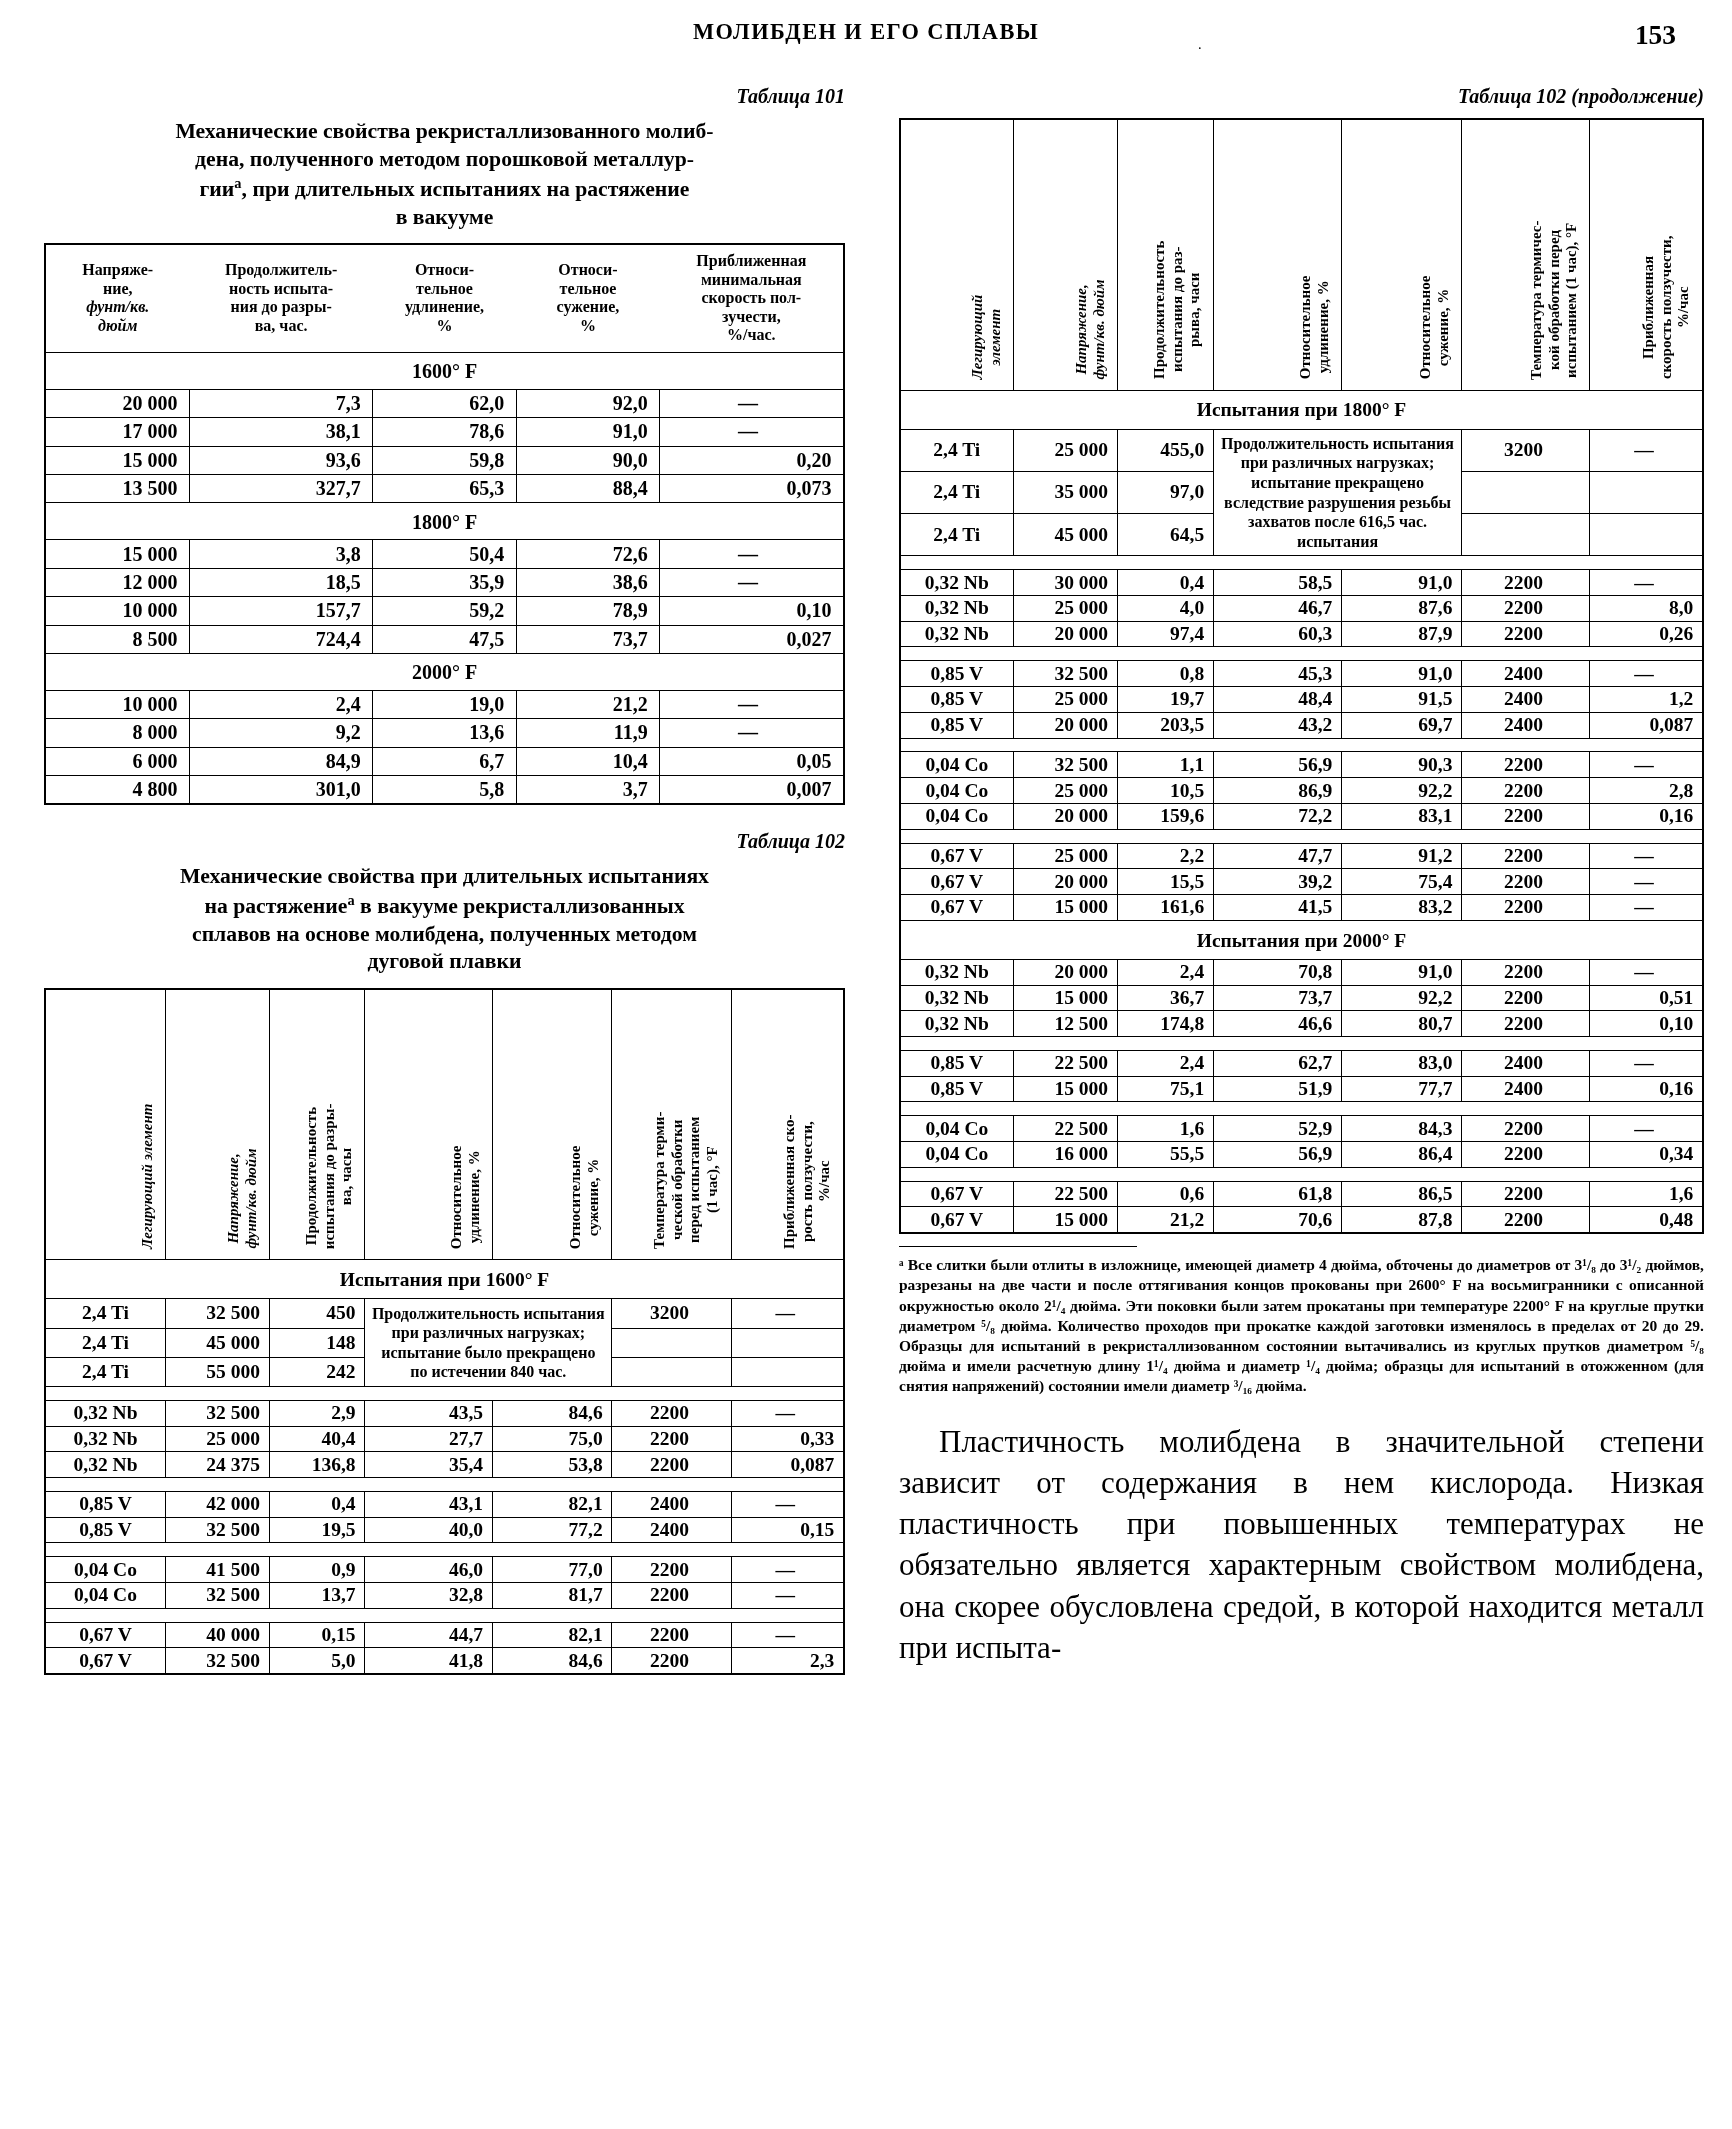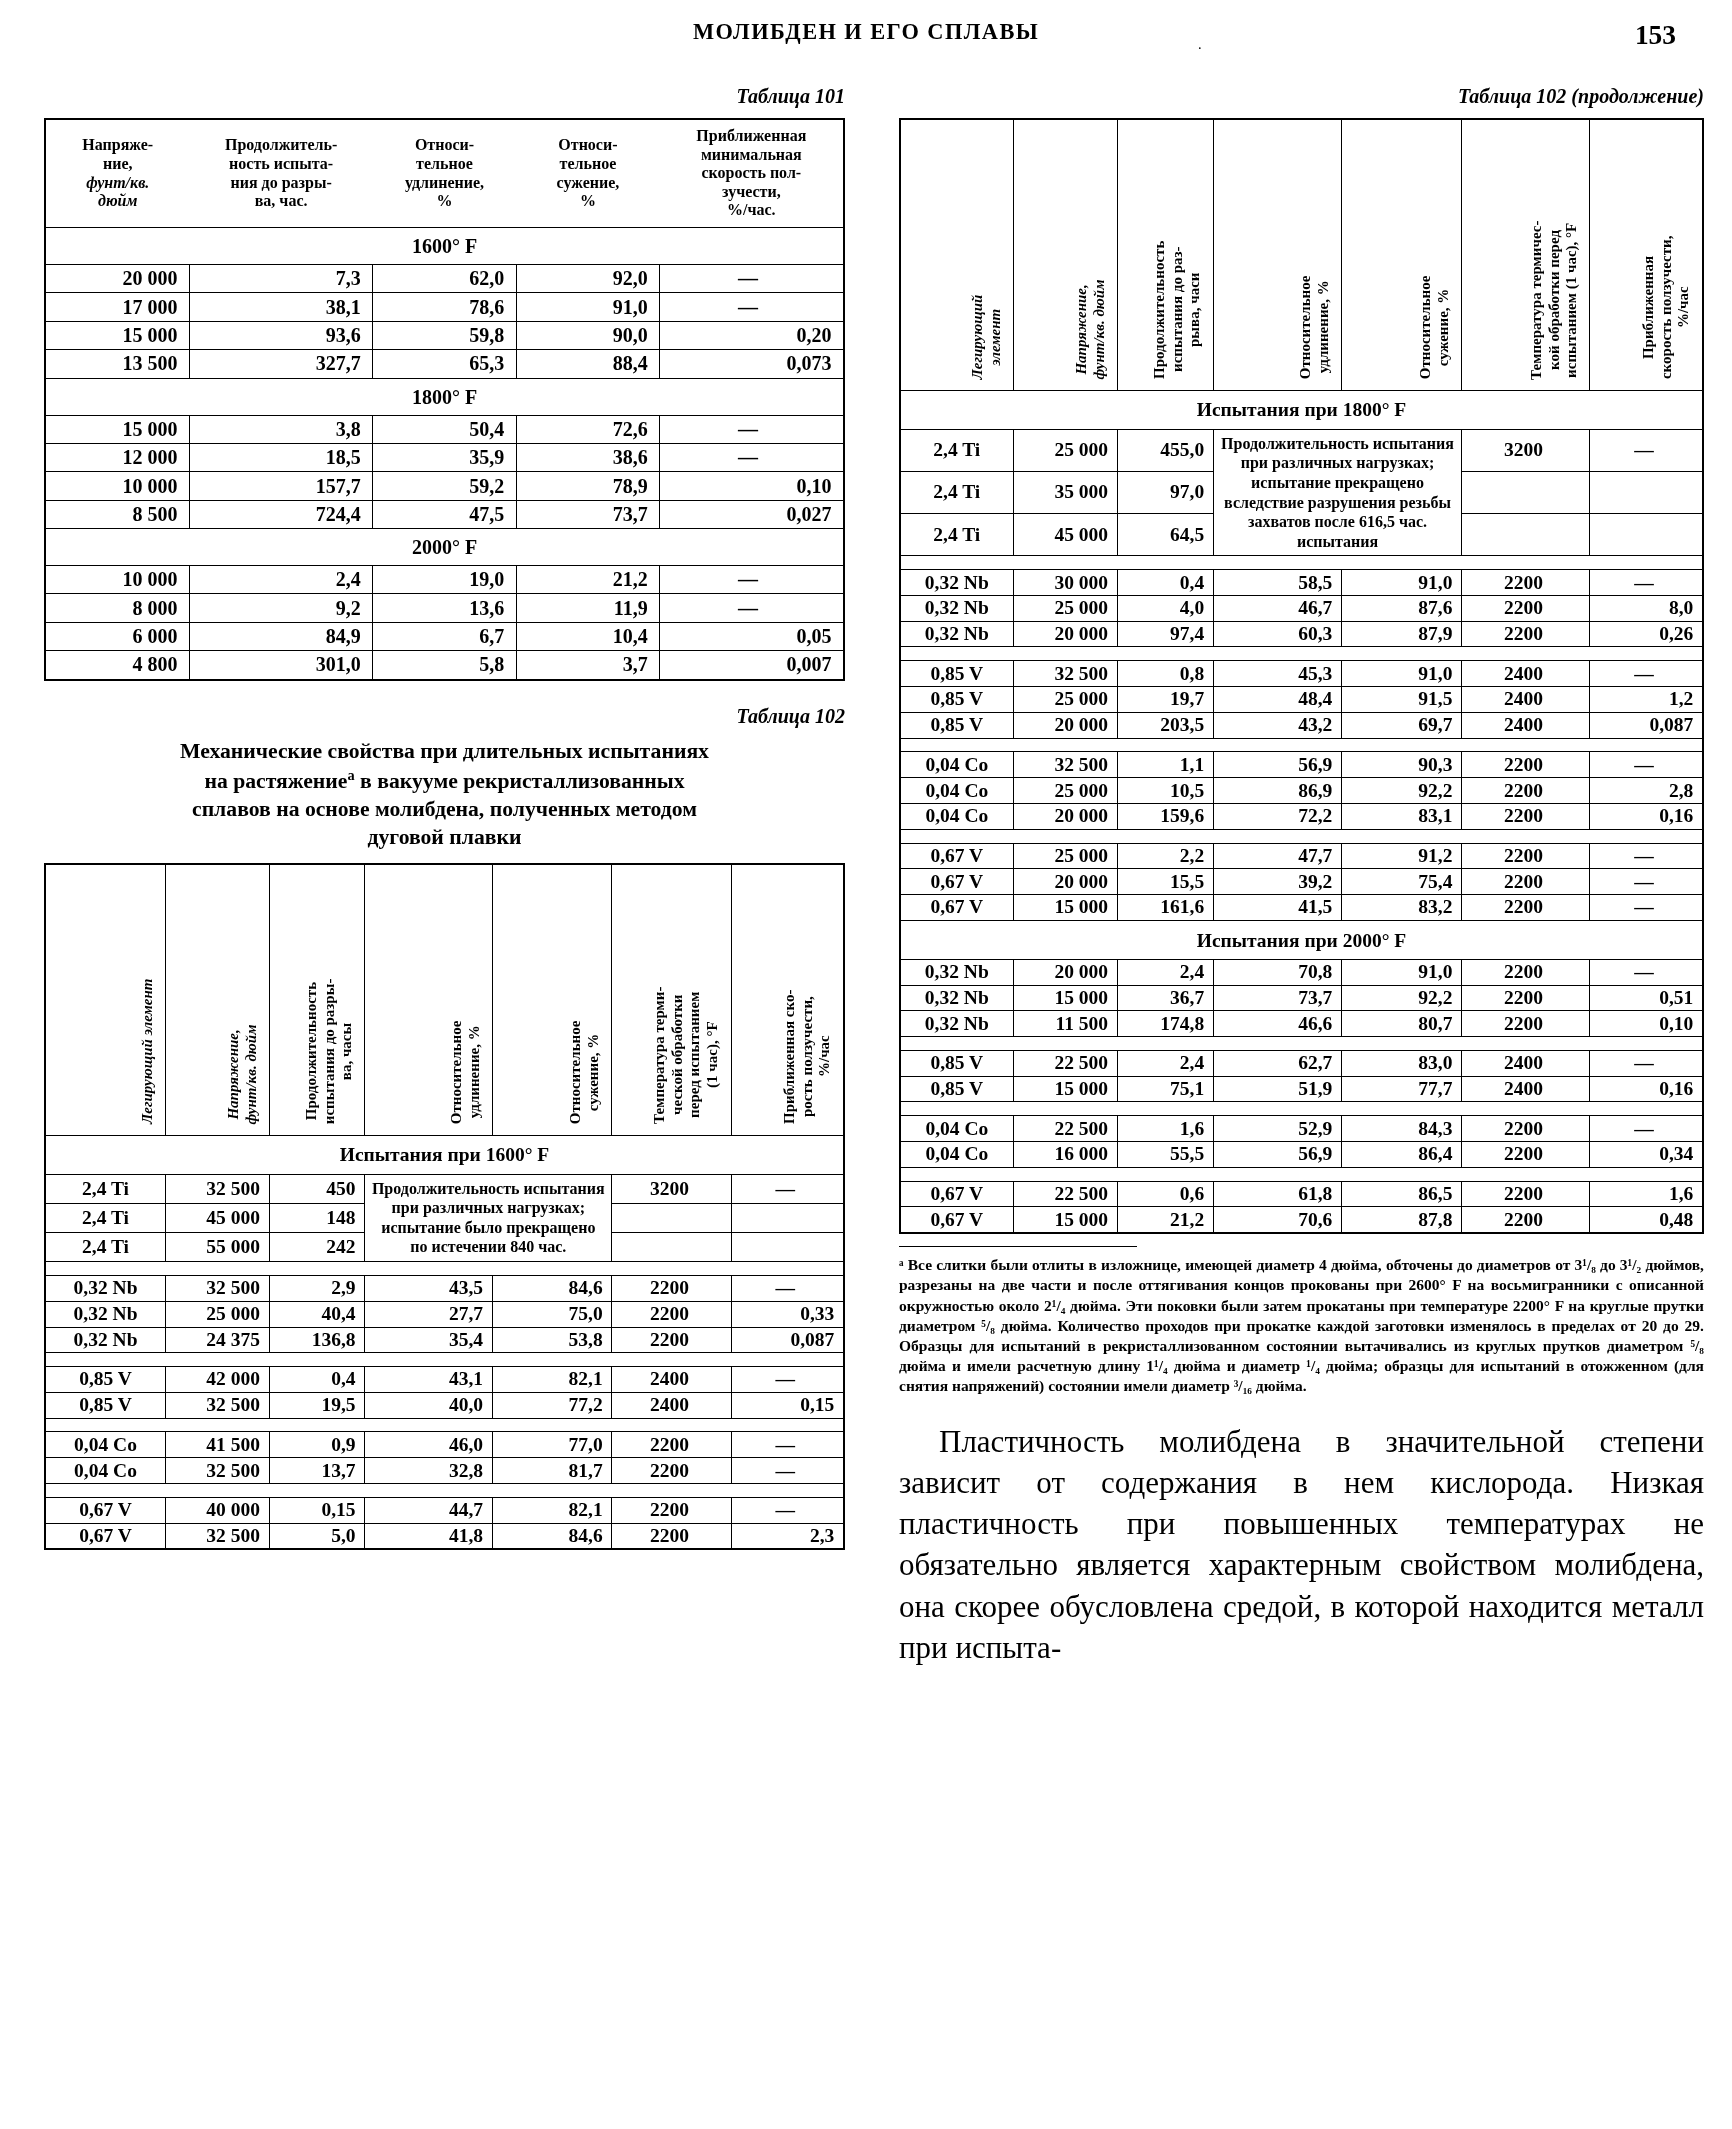--- a/index.html
+++ b/index.html
@@ -103,20 +103,26 @@
   <div class="header">
     <span class="ht">МОЛИБДЕН И ЕГО СПЛАВЫ</span>
   </div>
   <div class="pageno">153</div>
   <div class="dotmark">.</div>
 
   <div class="col colL">
 
     <div class="tcap">Таблица 101</div>
 
+    <div class="ttitle">
+      <span>Механические свойства рекристаллизованного молиб-</span><br>
+      <span>дена, полученного методом порошковой металлур-</span><br>
+      <span>гии</span><sup>a</sup><span>, при длительных испытаниях на растяжение</span><br>
+      <span>в вакууме</span>
+    </div>
 
     <div class="tbl-wrap">
       <table id="t101">
         <tbody>
             <tr>
           <th style="width:18%">
             Напряже-<br>ние,<br><span class="it">фунт/кв.<br>дюйм</span>
           </th>
           <th style="width:23%">
             Продолжитель-<br>ность испыта-<br>ния до разры-<br>ва, час.
@@ -576,21 +582,21 @@
               <td class="lbl">0,32  Nb</td>
               <td>15 000</td>
               <td>36,7</td>
               <td>73,7</td>
               <td>92,2</td>
               <td style="text-align:center">2200</td>
               <td>0,51</td>
             </tr>
         <tr>
               <td class="lbl">0,32  Nb</td>
-              <td>11 500</td>
+              <td>12 500</td>
               <td>174,8</td>
               <td>46,6</td>
               <td>80,7</td>
               <td style="text-align:center">2200</td>
               <td>0,10</td>
             </tr>
 
         <tr class="gap">
               <td colspan="7" style="border-left:0;border-right:0;"></td>
             </tr>

